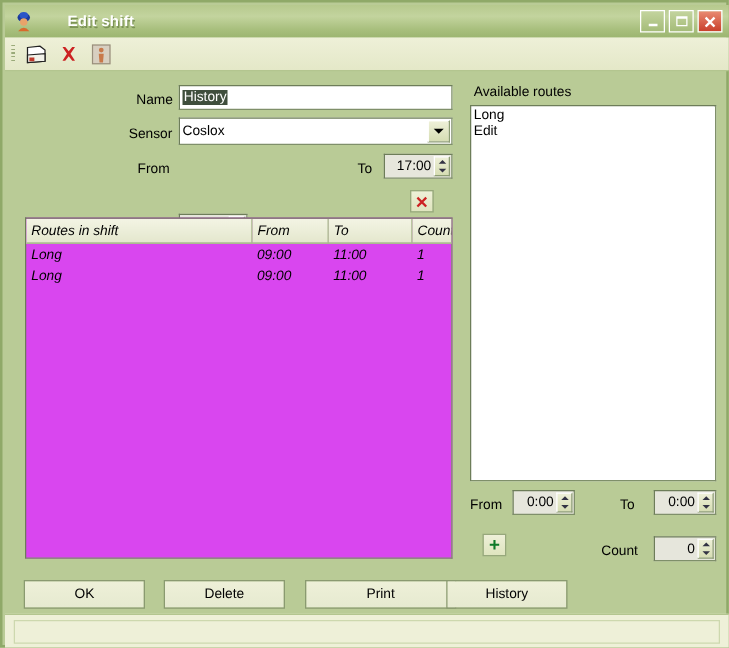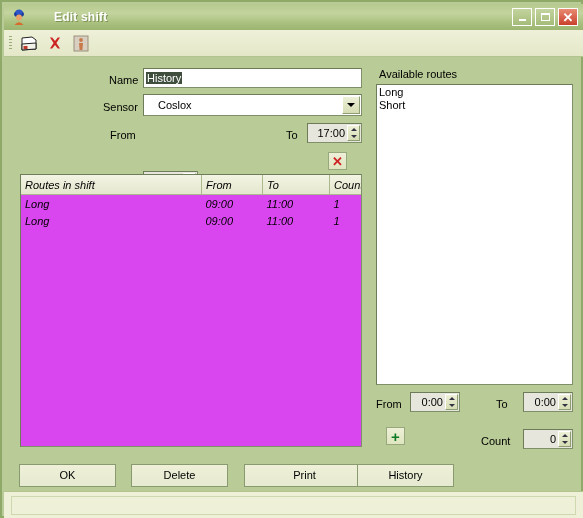--- a/index.html
+++ b/index.html
@@ -65,21 +65,21 @@
   .field{
     position:absolute;box-sizing:border-box;
     border:1px solid #7f8f6a;border-top-color:#6d7d59;border-left-color:#6d7d59;
     background:#ffffff;font-size:11px;line-height:16px;padding:1px 2px;
     font-family:"Liberation Sans",sans-serif;
   }
   .sel{background:#3f4e3d;color:#ffffff;padding:0 1px;}
   .combo{
     position:absolute;box-sizing:border-box;
     border:1px solid #7f8f6a;border-top-color:#6d7d59;border-left-color:#6d7d59;
-    background:#ffffff;font-size:11px;line-height:18px;padding:1px 14px;
+    background:#ffffff;font-size:11px;line-height:18px;padding:1px 2px;
   }
   .combo-btn{
     position:absolute;right:1px;top:1px;width:18px;height:18px;box-sizing:border-box;
     background:linear-gradient(to bottom,#eef0d8,#d6ddb3);
     border:1px solid #ffffff;border-right-color:#8d9d74;border-bottom-color:#8d9d74;
     display:flex;align-items:center;justify-content:center;
   }
   .arrow-dn{width:0;height:0;border-left:4px solid transparent;border-right:4px solid transparent;border-top:4px solid #000;}
   .spin{
     position:absolute;box-sizing:border-box;
@@ -259,21 +259,21 @@
             <td>1</td>
             <td></td>
           </tr>
         </tbody>
       </table>
     </div>
 
     <div class="lbl" style="left:375px;top:11px;">Available routes</div>
     <div class="listbox" style="left:372px;top:27px;width:197px;height:301px;">
       <div>Long</div>
-      <div>Short</div>
+      <div>Edit</div>
     </div>
 
     <div class="lbl" style="left:372px;top:341px;">From</div>
     <div class="spin" style="left:406px;top:335px;width:50px;height:20px;">
       <div class="val">0:00</div>
       <div class="btns">
         <div class="arrow-up-s"></div>
         <div class="arrow-dn-s"></div>
       </div>
     </div>

